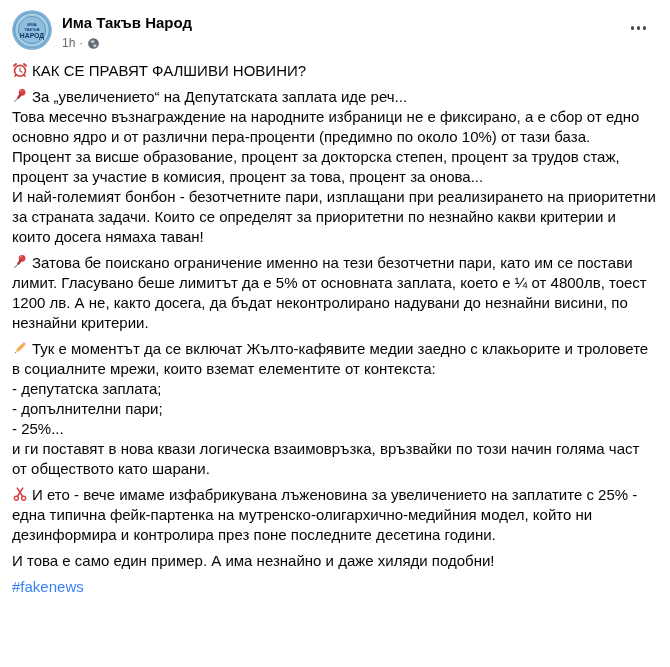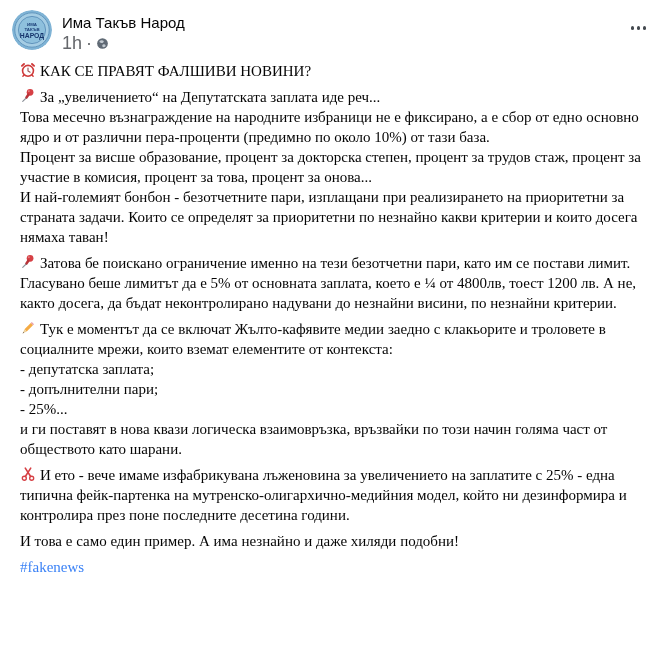--- a/index.html
+++ b/index.html
@@ -7,29 +7,29 @@
     width:670px;height:667px;overflow:hidden;
     font-family:"Liberation Sans","DejaVu Sans",sans-serif;
     color:#050505;
   }
   .post{width:670px;}
   
   .header{display:flex;align-items:flex-start;padding:10px 16px 2px 12px;position:relative;}
   .avatar{width:40px;height:40px;border-radius:50%;overflow:hidden;flex:0 0 40px;cursor:pointer;}
   .avatar svg{display:block;}
   .hinfo{margin-left:10px;padding-top:3px;}
-  .page-name{font-size:15px;font-weight:400;color:#050505;line-height:19px;cursor:pointer;}
-  .meta{display:flex;align-items:center;gap:4px;font-size:18px;color:#65676b;margin-top:3px;line-height:16px;}
+  .page-name{font-size:15px;font-weight:700;color:#050505;line-height:19px;cursor:pointer;}
+  .meta{display:flex;align-items:center;gap:4px;font-size:12px;color:#65676b;margin-top:3px;line-height:16px;}
   .meta .sep{color:#65676b;}
   .globe{display:inline-flex;align-items:center;}
   .more{position:absolute;right:20px;top:22px;display:flex;gap:2.5px;cursor:pointer;padding:4px;}
   .more .d{width:3.5px;height:3.5px;border-radius:50%;background:#44494f;}
   
   .content{padding:8px 12px 0 12px;font-size:15px;line-height:20px;}
-  p.para{margin:0 0 6px 8px;font-family:Liberation Serif, serif;}
+  p.para{margin:0 0 6px 0;}
   .ptext{white-space:pre-line;}
   .emoji{display:inline-block;margin-right:4px;}
   .emoji svg{width:16px;height:16px;vertical-align:-2px;}
   .hashtag{color:#3b82f6;text-decoration:none;cursor:pointer;}
 </style>
 </head>
 <body>
 
 <svg width="0" height="0" style="position:absolute">
   <defs>

